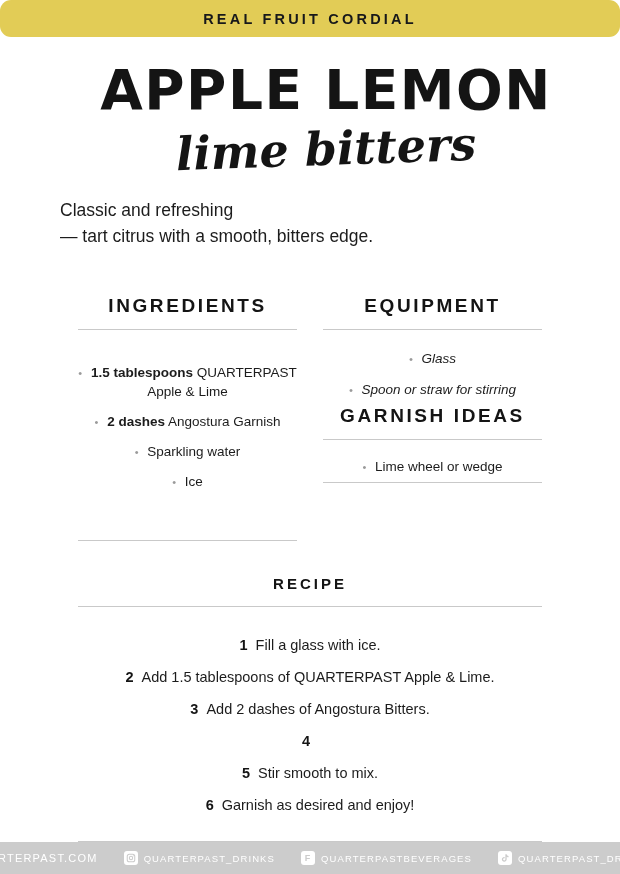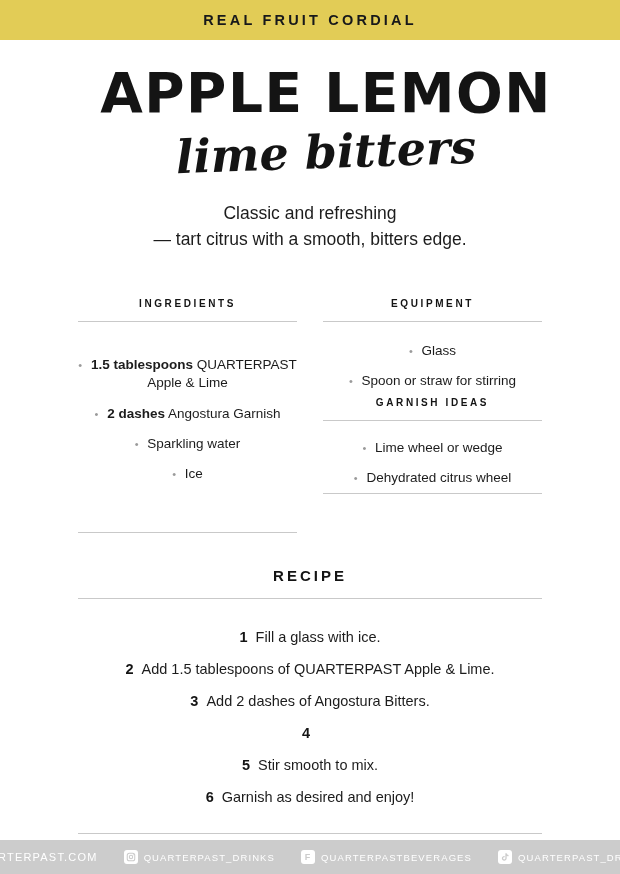--- a/index.html
+++ b/index.html
@@ -19,20 +19,21 @@
     flex-direction: column;
   }
 
   
   .banner {
     height: 40px;
     background: #e2cc56;
     display: flex;
     align-items: center;
     justify-content: center;
+    border-radius: 11px;
   }
   .banner-text {
     font-size: 14.5px;
     font-weight: bold;
     letter-spacing: 3.2px;
     color: #17181a;
   }
 
   
   .title-wrap {
@@ -54,40 +55,39 @@
     font-style: italic;
     font-size: 46px;
     font-weight: bold;
     line-height: 1.1;
     margin-top: 6px;
     color: #141414;
     transform: rotate(-2deg);
   }
 
   .subtitle {
-    text-align: center;
     margin-top: 22px;
     font-size: 17.5px;
     line-height: 1.5;
     color: #1c1c1c;
     padding: 0 60px;
   }
 
   
   .columns {
     display: flex;
     margin-top: 46px;
     padding: 0 78px;
     gap: 26px;
   }
   .col { flex: 1 1 0; min-width: 0; }
 
   .sec-head {
     text-align: center;
-    font-size: 10px;
+    font-size: 19px;
     font-weight: bold;
     letter-spacing: 2.6px;
     color: #141414;
     text-transform: uppercase;
   }
   .rule {
     height: 1px;
     background: #c9c9c9;
     margin: 12px 0 0 0;
   }
@@ -113,21 +113,21 @@
   .bullet-list li .dot {
     display: inline-block;
     color: #9a9a9a;
     font-size: 11px;
     vertical-align: middle;
     margin-right: 5px;
   }
   .bullet-list li b { font-weight: bold; }
 
   .ing-body { padding-top: 28px; min-height: 210px; }
-  .equip-body { padding-top: 14px; }
+  .equip-body { padding-top: 14px; font-style: italic; }
   .garnish-body { padding-top: 12px; }
 
   .garnish-head { }
 
   
   .recipe-wrap {
     margin-top: 34px;
     padding: 0 78px;
   }
   .recipe-head {
@@ -260,24 +260,20 @@
       </div>
 
       <div class="sec-head garnish-head">GARNISH IDEAS</div>
       <div class="rule"></div>
       <div class="garnish-body">
         <ul class="bullet-list">
           <li>
             <span class="dot">•</span>
             <span>Lime wheel or wedge</span>
           </li>
-          <li>
-            <span class="dot">•</span>
-            <span>Dehydrated citrus wheel</span>
-          </li>
         </ul>
       </div>
       <div class="rule-bottom"></div>
     </div>
   </div>
 
   <div class="recipe-wrap">
     <div class="recipe-head">RECIPE</div>
     <div class="recipe-rule"></div>
     <ol class="steps">

